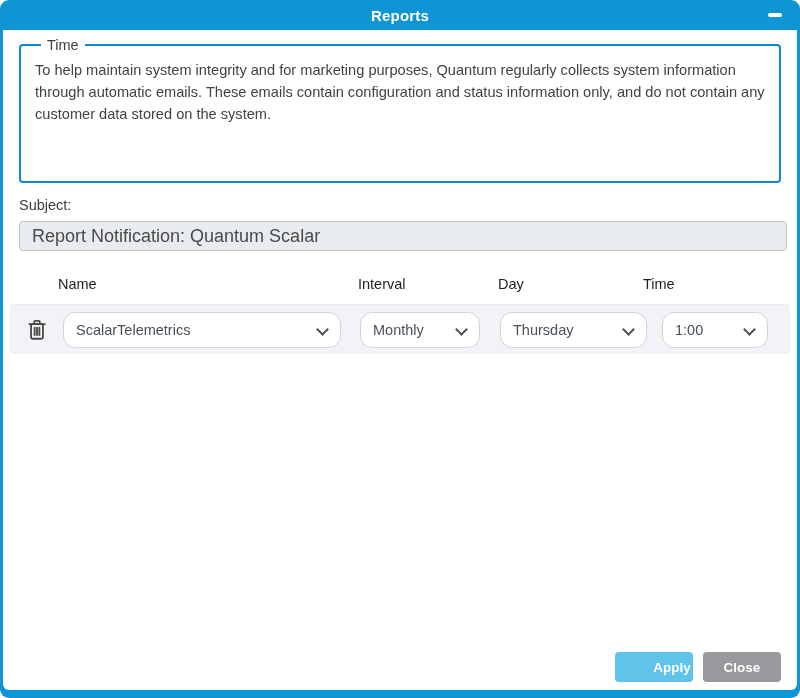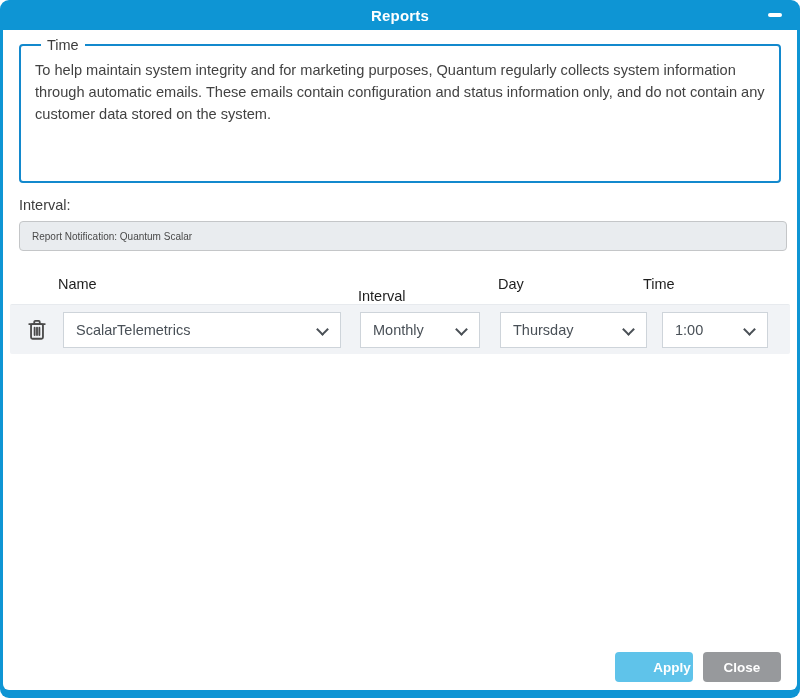--- a/index.html
+++ b/index.html
@@ -71,32 +71,32 @@
   }
   .subject-input {
     display: block;
     margin: 8px 16px 0 16px;
     width: 768px; height: 30px;
     background: #e9ecef;
     border: 1px solid #c4c6c8;
     border-radius: 4px;
     padding: 0 12px;
     font-family: "Liberation Sans", sans-serif;
-    font-size: 10px; color: #4a4a4a;
+    font-size: 18px; color: #4a4a4a;
   }
 
   
   .schedule { margin: 25px 7px 0 7px; }
   .sched-header { position: relative; height: 21px; }
   .sched-header .col-label {
     position: absolute; top: 0;
     font-size: 14.5px; color: #1f1f1f;
   }
   .col-name     { left: 48px; }
-  .col-interval { left: 348px; margin-top: 12px; }
+  .col-interval { left: 348px; }
   .col-day      { left: 488px; }
   .col-time     { left: 633px; }
 
   .sched-row {
     margin-top: 7px;
     height: 50px;
     background: #f1f3f6;
     border-top: 1px solid #e7eaee;
     border-radius: 2px;
     display: flex; align-items: center;
@@ -108,21 +108,21 @@
     display: flex; align-items: center; justify-content: center;
     cursor: pointer;
   }
 
   .select-wrap { position: relative; }
   .select-wrap select {
     -webkit-appearance: none; -moz-appearance: none; appearance: none;
     width: 100%; height: 36px;
     background: #ffffff;
     border: 1px solid #ced4da;
-    border-radius: 0;
+    border-radius: 12px;
     padding: 0 28px 0 12px;
     font-family: "Liberation Sans", sans-serif;
     font-size: 14.5px; color: #495057;
     cursor: pointer;
   }
   .select-wrap::after {
     content: "";
     position: absolute; right: 14px; top: 13px;
     width: 7px; height: 7px;
     border-right: 2px solid #4a5056;
@@ -162,21 +162,21 @@
     </button>
   </div>
 
   <div class="content">
 
     <fieldset class="note">
       <legend>Time</legend>
       <p class="note-text">To help maintain system integrity and for marketing purposes, Quantum regularly collects system information through automatic emails. These emails contain configuration and status information only, and do not contain any customer data stored on the system.</p>
     </fieldset>
 
-    <div class="subject-label">Interval:</div>
+    <div class="subject-label">Subject:</div>
     <input class="subject-input" type="text" readonly="" value="Report Notification: Quantum Scalar" style="">
 
     <div class="schedule">
       <div class="sched-header">
         <span class="col-label col-name">Name</span>
         <span class="col-label col-interval">Interval</span>
         <span class="col-label col-day">Day</span>
         <span class="col-label col-time">Time</span>
       </div>
 

